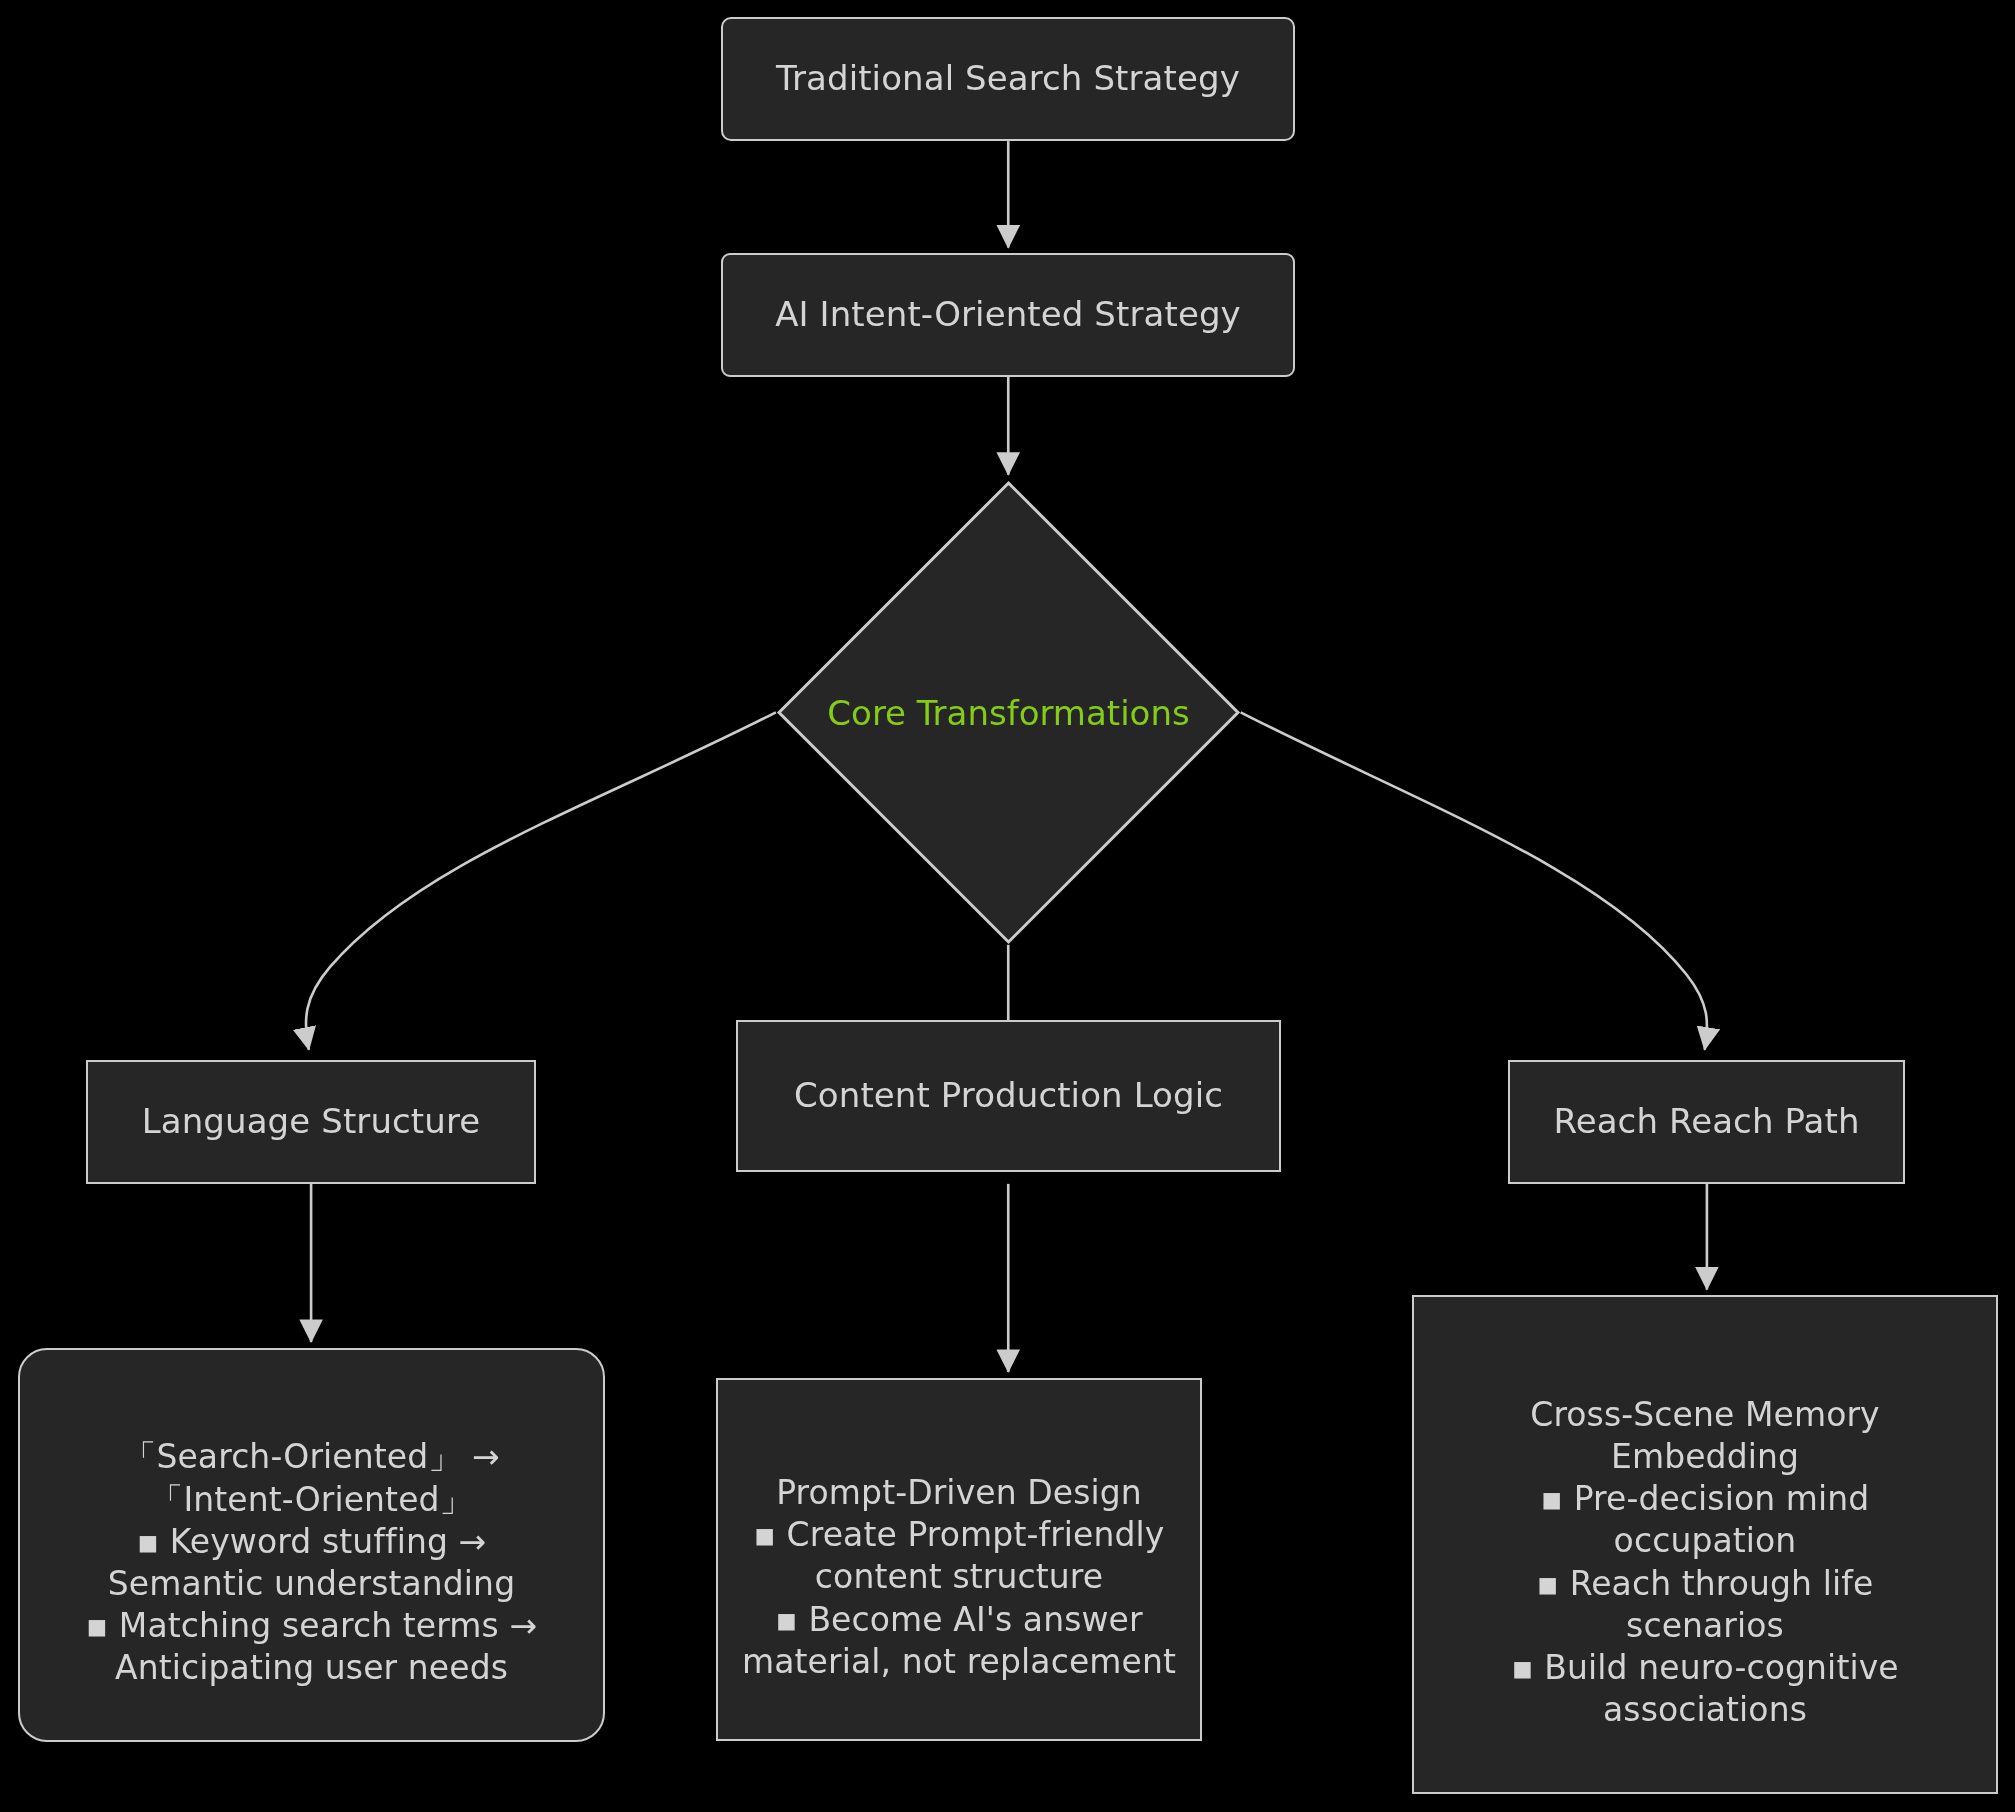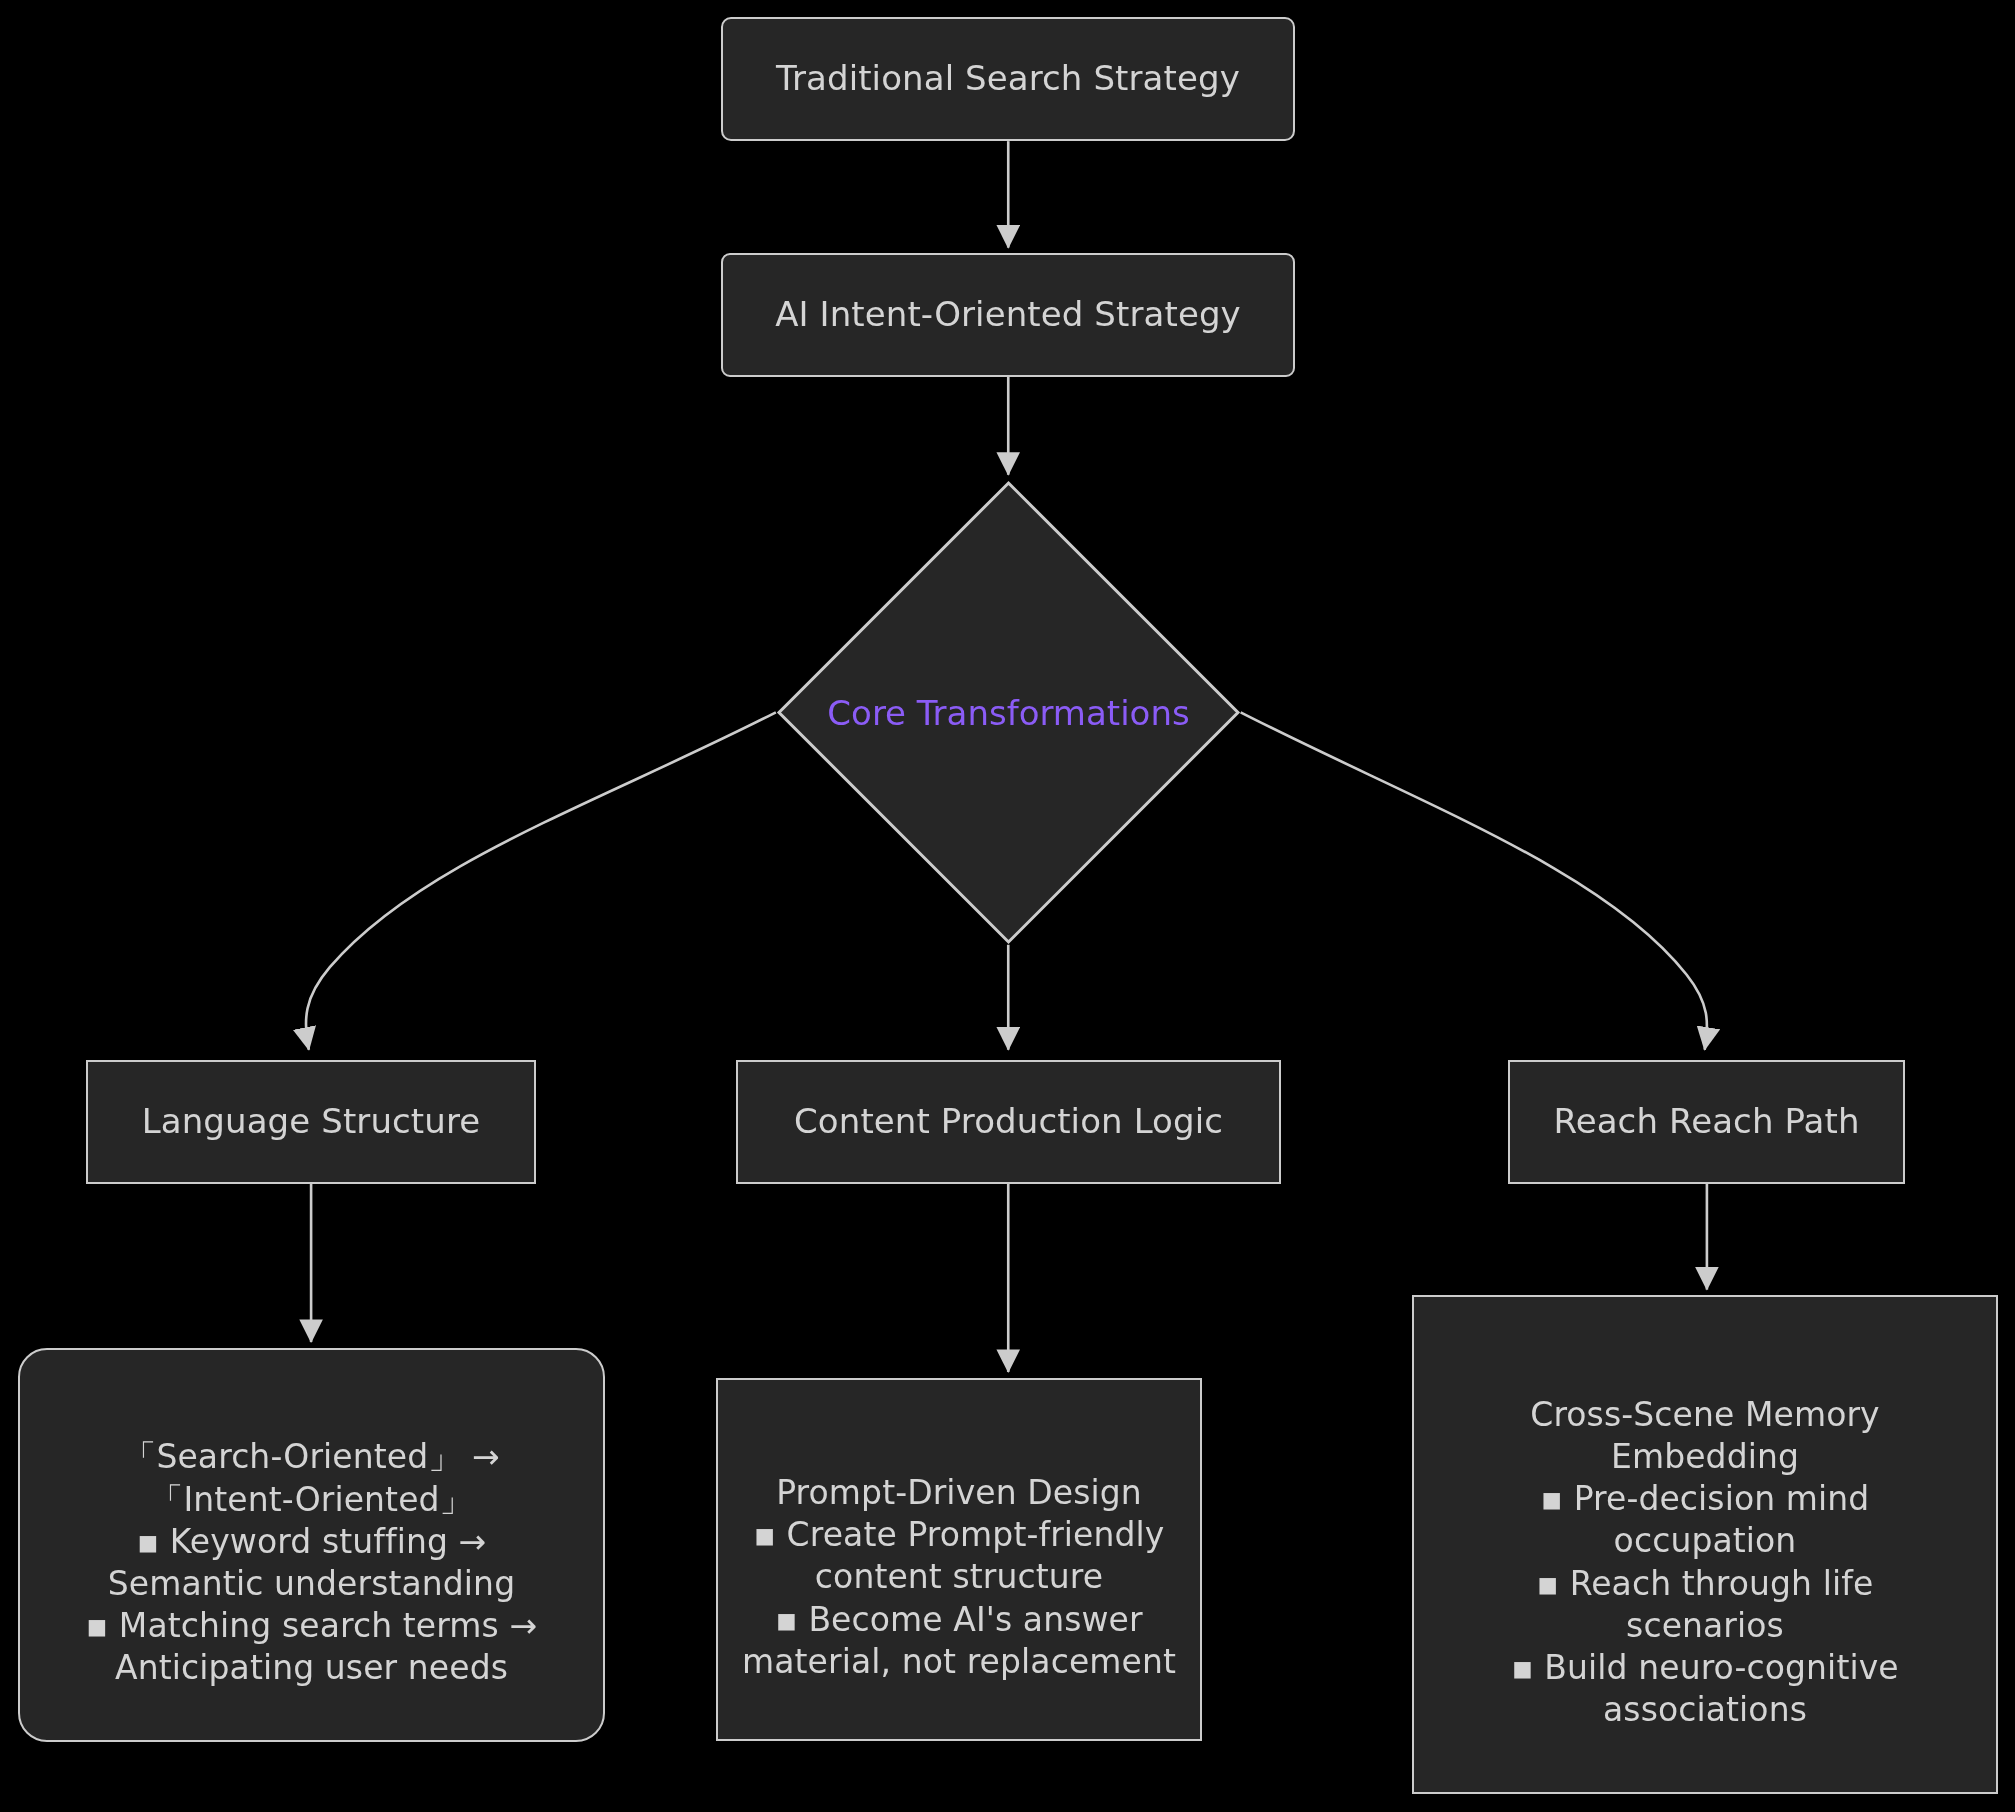--- a/index.html
+++ b/index.html
@@ -56,21 +56,21 @@
     font-size: 34px;
     letter-spacing: 0.1px;
     white-space: pre-line;
   }
 
   
   #node-traditional   { left: 721px;  top: 17px;   width: 574px; height: 124px; border-radius: 10px; }
   #node-ai-intent     { left: 721px;  top: 253px;  width: 574px; height: 124px; border-radius: 9px; }
 
   #node-language      { left: 86px;  top: 1060px; width: 450px; height: 124px; }
-  #node-content       { left: 736px;  top: 1060px; width: 545px; height: 124px; }
+  #node-content       { left: 736px;  top: 1020px; width: 545px; height: 152px; }
   #node-reach         { left: 1508px; top: 1060px; width: 397px; height: 124px; }
 
   #node-lang-detail   { left: 18px;   top: 1348px; width: 587px; height: 394px; border-radius: 29px; }
   #node-content-detail{ left: 716px;  top: 1378px; width: 486px; height: 363px; }
   #node-reach-detail  { left: 1412px; top: 1295px; width: 586px; height: 499px; }
 
   
   .node.detail .label {
     font-size: 33px;
     line-height: 1.28;
@@ -94,21 +94,21 @@
   }
   #node-core .diamond-label {
     position: absolute;
     left: 0;
     top: 0;
     width: 100%;
     height: 100%;
     display: flex;
     align-items: center;
     justify-content: center;
-    color: #8b5cf6;
+    color: #84cc16;
     font-size: 34px;
     text-align: center;
     pointer-events: none;
   }
 </style>
 </head>
 <body>
 
 <div id="canvas">
 

